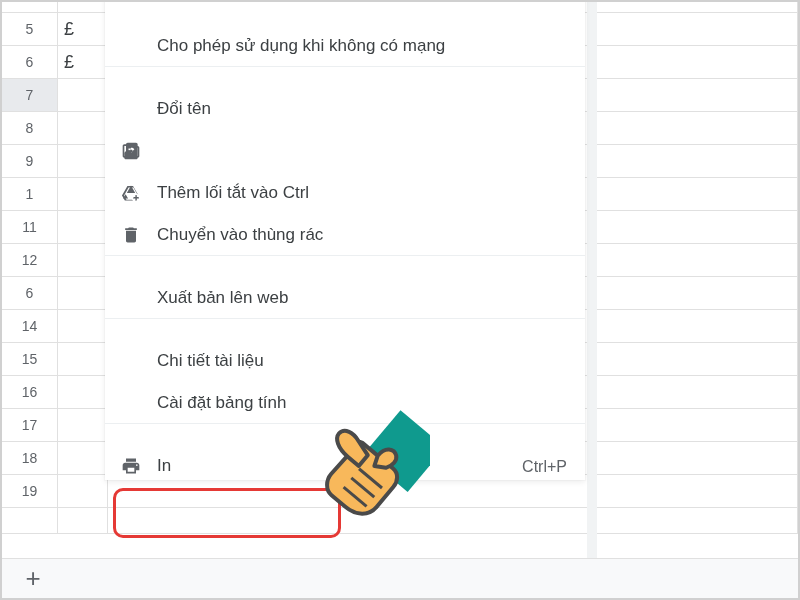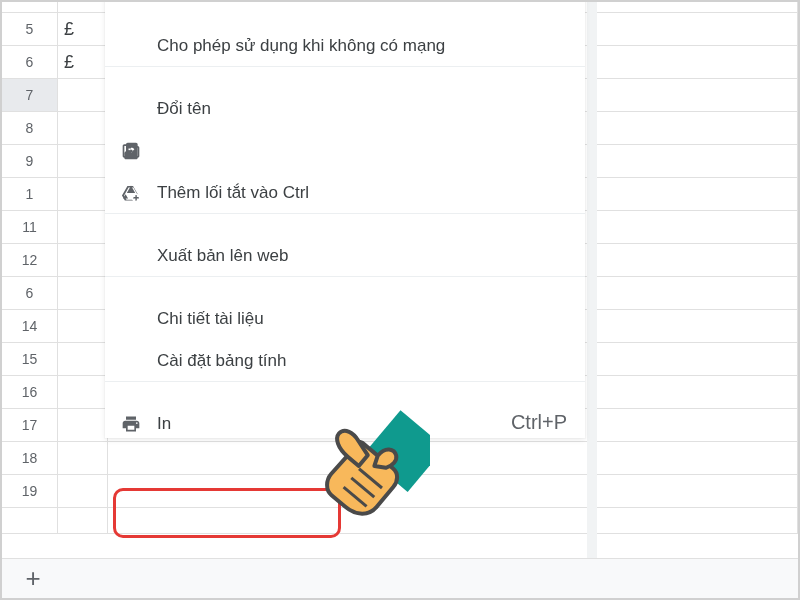--- a/index.html
+++ b/index.html
@@ -118,21 +118,21 @@
     display: flex;
     align-items: center;
     justify-content: flex-start;
     color: #5f6368;
   }
   .menu-item .label {
     flex: 1;
   }
   .menu-item .shortcut {
     color: #5f6368;
-    font-size: 20px;
+    font-size: 16px;
   }
   .menu-item .submenu-arrow {
     color: #9aa0a6;
     font-size: 13px;
     margin-left: 6px;
   }
   .menu-sep {
     height: 1px;
     background: #eceff1;
     margin: 10px 0;
@@ -306,20 +306,28 @@
           <path fill="#5f6368" d="M12 2L4 16l4 7h12l4-7L16 2h-4zm2.5 3l5.2 9h-3.4l-3.5-6L9.3 14H5.9l5.2-9h3.4z" opacity="0"></path>
           <polygon fill="#5f6368" points="12,3 7,12 17,12"></polygon>
           <polygon fill="#5f6368" points="5.5,13.5 2.5,18.5 8.5,18.5"></polygon>
           <polygon fill="#5f6368" points="13,13 19,13 16,18.5 10,18.5" opacity="0"></polygon>
           <text x="15" y="21" font-size="11" font-weight="bold" fill="#5f6368">+</text>
         </svg>
     </span>
     <span class="label">Thêm lối tắt vào Ctrl</span>
   </div>
 
+  <div class="menu-item">
+    <span class="icon-slot">
+      <svg width="20" height="20" viewBox="0 0 24 24">
+          <path fill="#5f6368" d="M6 19c0 1.1.9 2 2 2h8c1.1 0 2-.9 2-2V7H6v12zM19 4h-3.5l-1-1h-5l-1 1H5v2h14V4z"></path>
+        </svg>
+    </span>
+    <span class="label">Chuyển vào thùng rác</span>
+  </div>
 
   <div class="menu-sep"></div>
 
   <div class="menu-item no-icon">
     <span class="icon-slot"></span>
     <span class="label">Xuất bản lên web</span>
   </div>
 
   <div class="menu-sep"></div>
 

